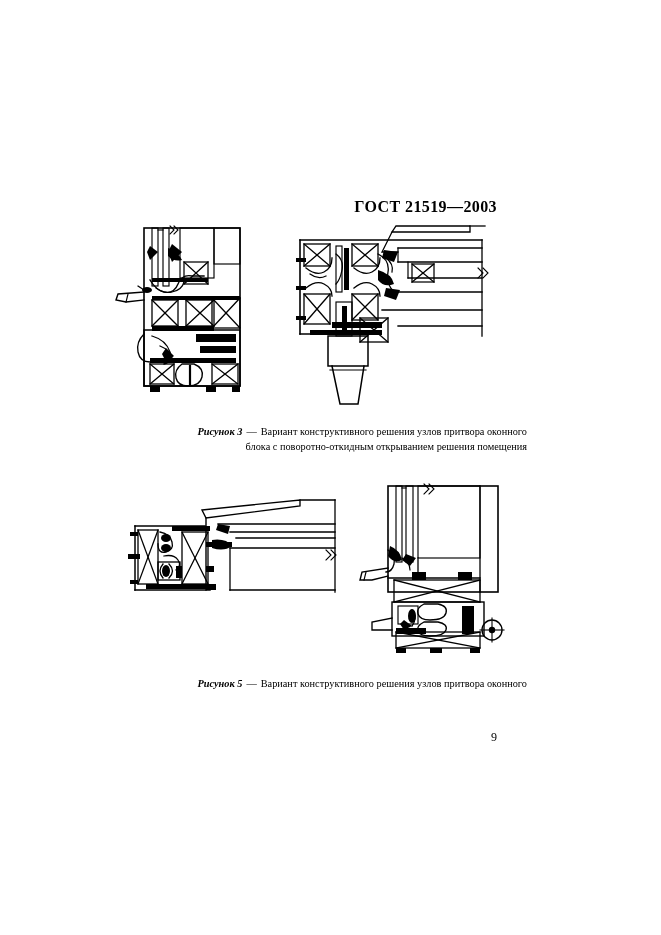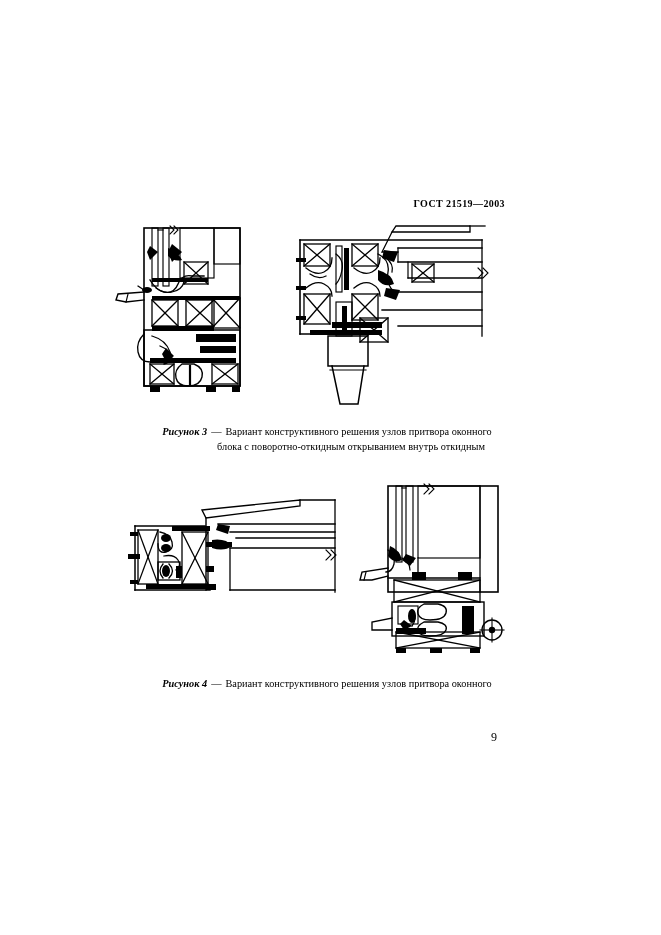--- a/index.html
+++ b/index.html
@@ -2,33 +2,33 @@
 <html><head>
 <meta charset="utf-8">
 <style>
   html,body{margin:0;padding:0;background:#ffffff;}
   body{width:661px;height:935px;position:relative;overflow:hidden;
        font-family:"Liberation Serif",serif;color:#000;}
   .page{position:absolute;inset:0;background:#fff;}
 
   
   .std-header{position:absolute;top:198px;left:0;width:497px;text-align:right;
-      font-family:"Liberation Serif",serif;font-weight:bold;font-size:10px;
-      letter-spacing:.4px;margin-left:8px;}
+      font-family:"Liberation Serif",serif;font-weight:bold;font-size:16px;
+      letter-spacing:.4px;}
 
   
   .figure{position:absolute;}
   #figure-3{top:218px;left:0;width:661px;height:190px;}
   #figure-4{top:480px;left:0;width:661px;height:175px;}
   .figure svg{display:block;}
 
   
   .caption{position:absolute;left:127px;width:400px;
       font-family:"Liberation Serif",serif;font-size:10.3px;line-height:15px;
-      text-align:center;}
+      text-align:right;}
   #caption-3{top:424px;}
   #caption-4{top:676px;}
   .caption .ln2{display:block;padding-left:48px;}
   .caption .figlabel{font-weight:bold;font-style:italic;}
 
   
   .folio{position:absolute;top:730px;left:0;width:497px;text-align:right;
       font-family:"Liberation Serif",serif;font-size:12px;}
 </style>
 </head>
@@ -194,21 +194,21 @@
 
         <path d="M328 118 L368 118 L368 148 L328 148 Z" stroke-width="1.5"></path>
         <path d="M332 148 L340 186 L358 186 L364 148" stroke-width="1.5"></path>
         <path d="M330 152 L366 152" stroke-width="1.2"></path>
       </g>
     </svg>
   </div>
 
   <div class="caption" id="caption-3">
     <span class="figlabel">Рисунок 3</span><span style="margin:0 4px;">—</span><span>Вариант конструктивного решения узлов притвора оконного</span>
-    <span class="ln2">блока с поворотно-откидным открыванием внутрь откидным</span>
+    <span class="ln2">блока с поворотно-откидным открыванием решения помещения</span>
   </div>
 
   <div class="figure" id="figure-4">
     <svg width="661" height="175" viewBox="0 0 661 175" fill="none" stroke="#000" stroke-width="1.15" shape-rendering="geometricPrecision">
 
       <g stroke-linecap="square">
 
         <path d="M135 46 L205 46" stroke-width="1.5"></path>
         <path d="M135 46 L135 110" stroke-width="1.5"></path>
         <path d="M135 110 L210 110" stroke-width="1.5"></path>
@@ -319,18 +319,18 @@
 
         <circle cx="492" cy="150" r="10" stroke-width="1.4"></circle>
         <line x1="480" y1="150" x2="504" y2="150" stroke-width="1.1"></line>
         <line x1="492" y1="138" x2="492" y2="162" stroke-width="1.1"></line>
         <circle cx="492" cy="150" r="3.2" fill="#000" stroke="none"></circle>
       </g>
     </svg>
   </div>
 
   <div class="caption" id="caption-4">
-    <span class="figlabel">Рисунок 4</span><span style="margin:0 4px;">—</span><span>Вариант конструктивного решения узлов притвора оконного</span>
+    <span class="figlabel">Рисунок 5</span><span style="margin:0 4px;">—</span><span>Вариант конструктивного решения узлов притвора оконного</span>
   </div>
 
   <div class="folio">9</div>
 
 </div>
 
 </body></html>

